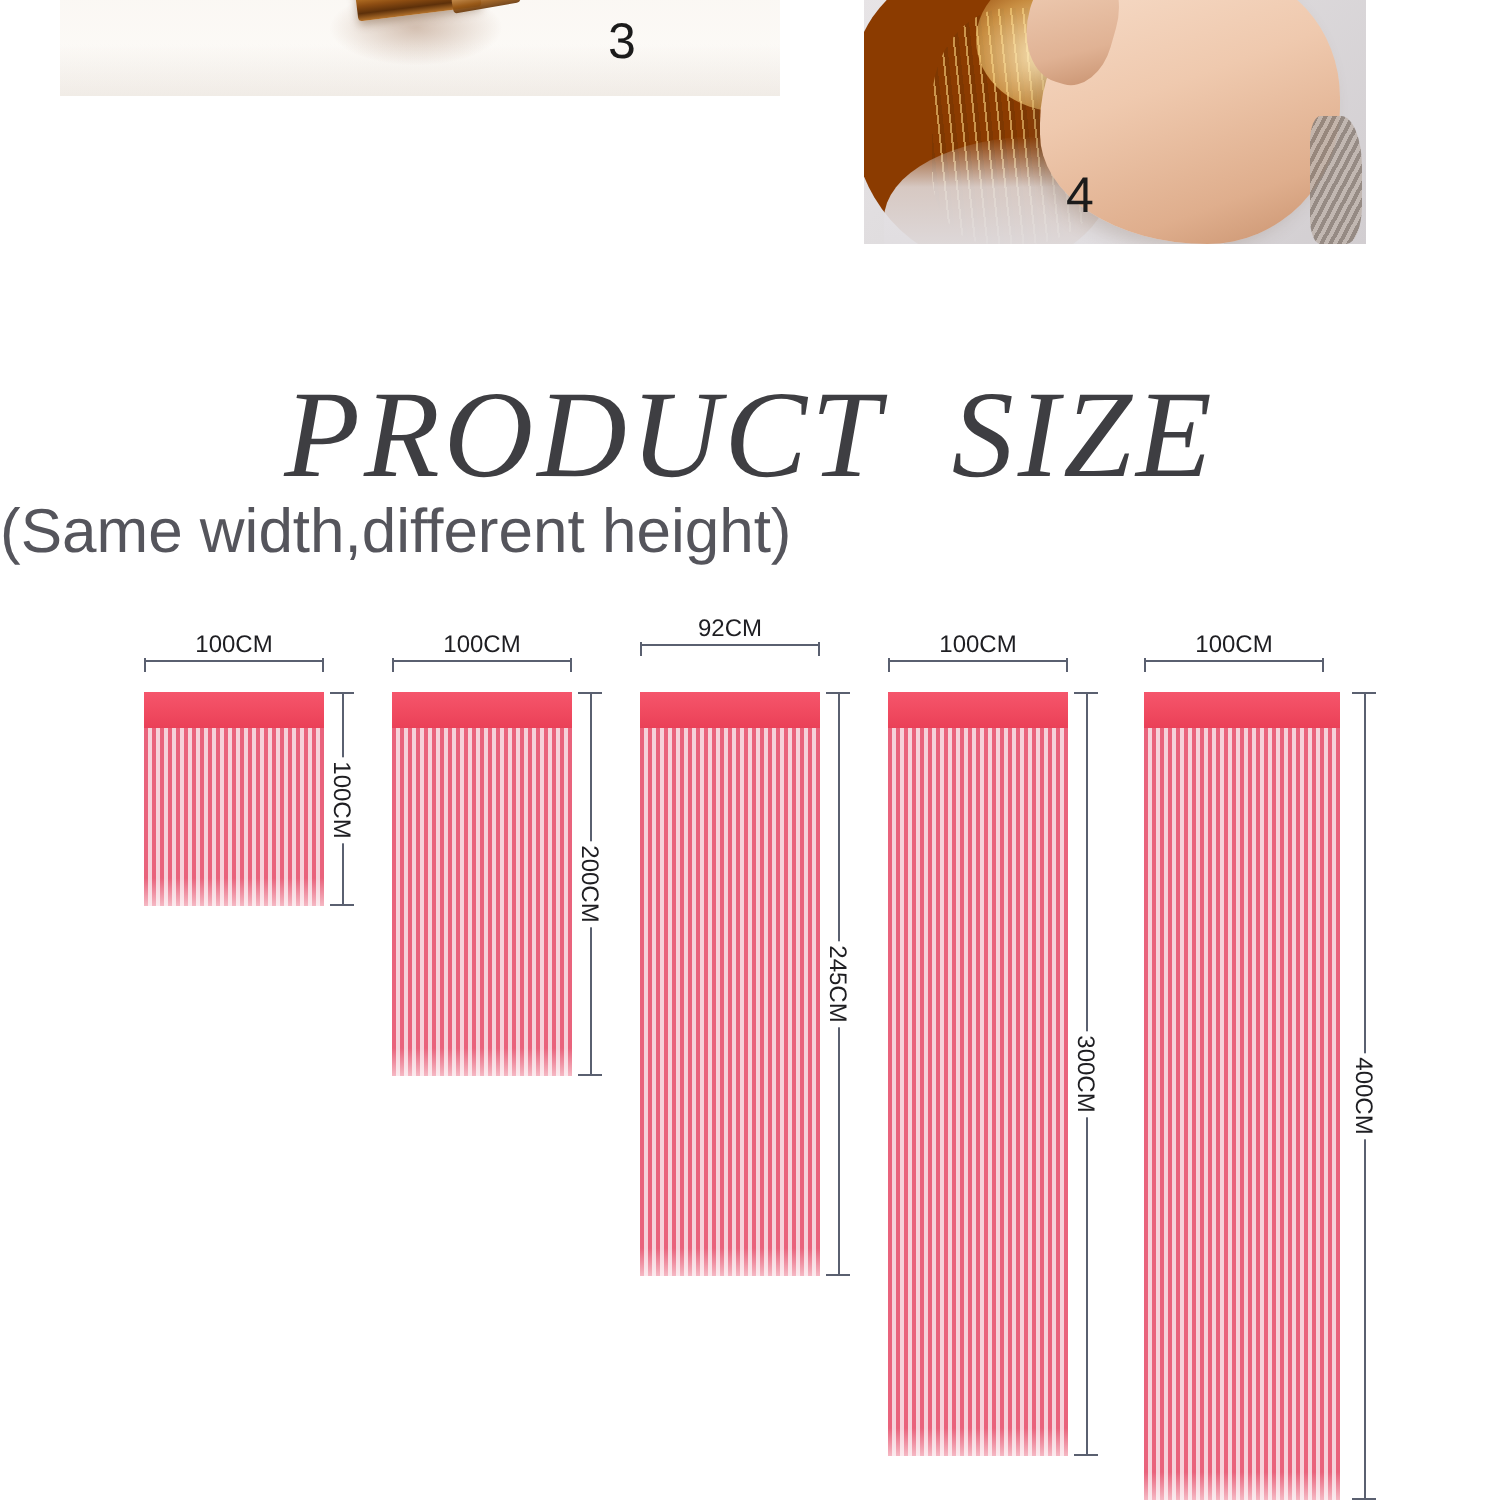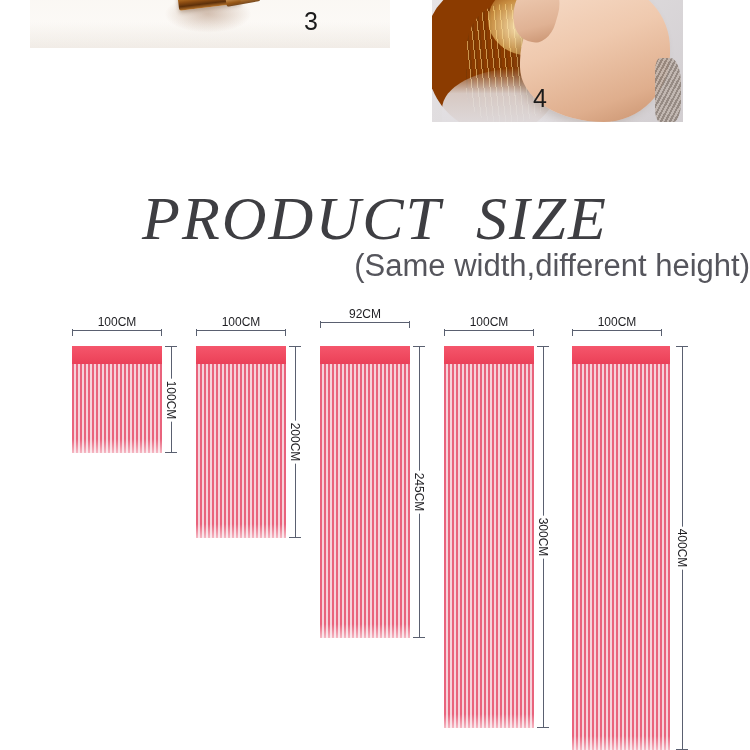--- a/index.html
+++ b/index.html
@@ -174,21 +174,21 @@
     font-size: 62px;
     letter-spacing: 2px;
     color: #3e3e42;
     white-space: pre;
   }
   .subtitle {
     position: absolute;
     left: 0;
     top: 248px;
     width: 750px;
-    text-align: right;
+    text-align: left;
     font-family: "Liberation Sans", sans-serif;
     font-weight: 400;
     font-size: 31px;
     color: #55555c;
   }
 
   
   .curtain {
     position: absolute;
   }

